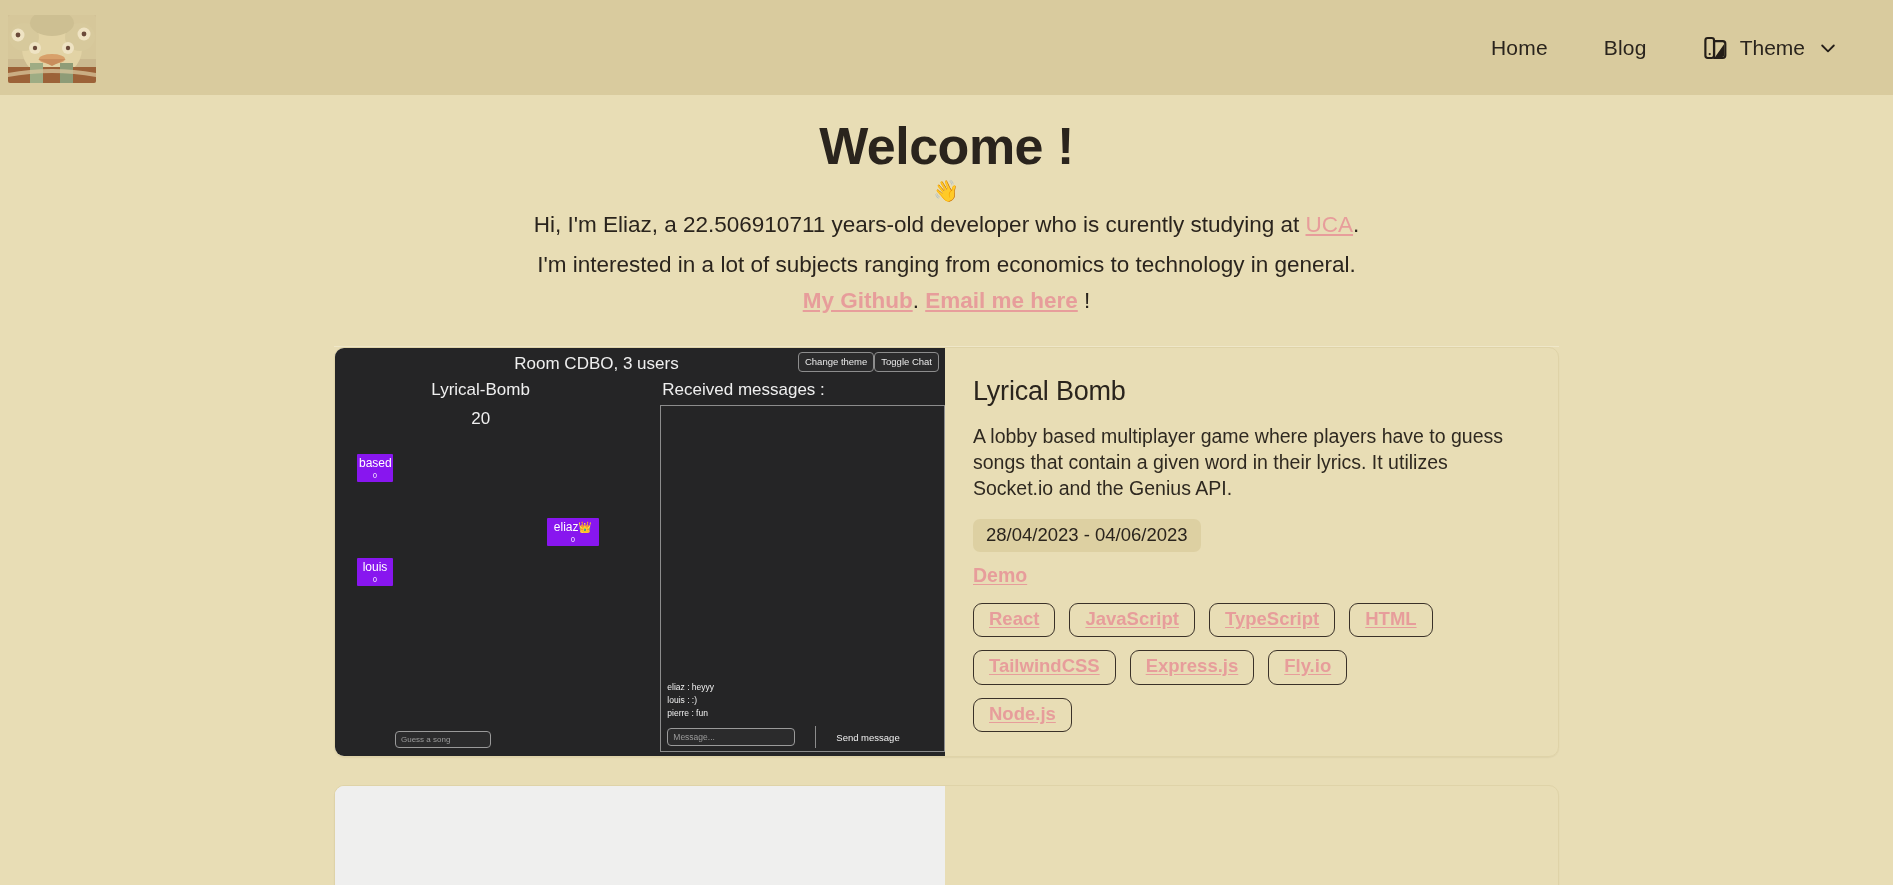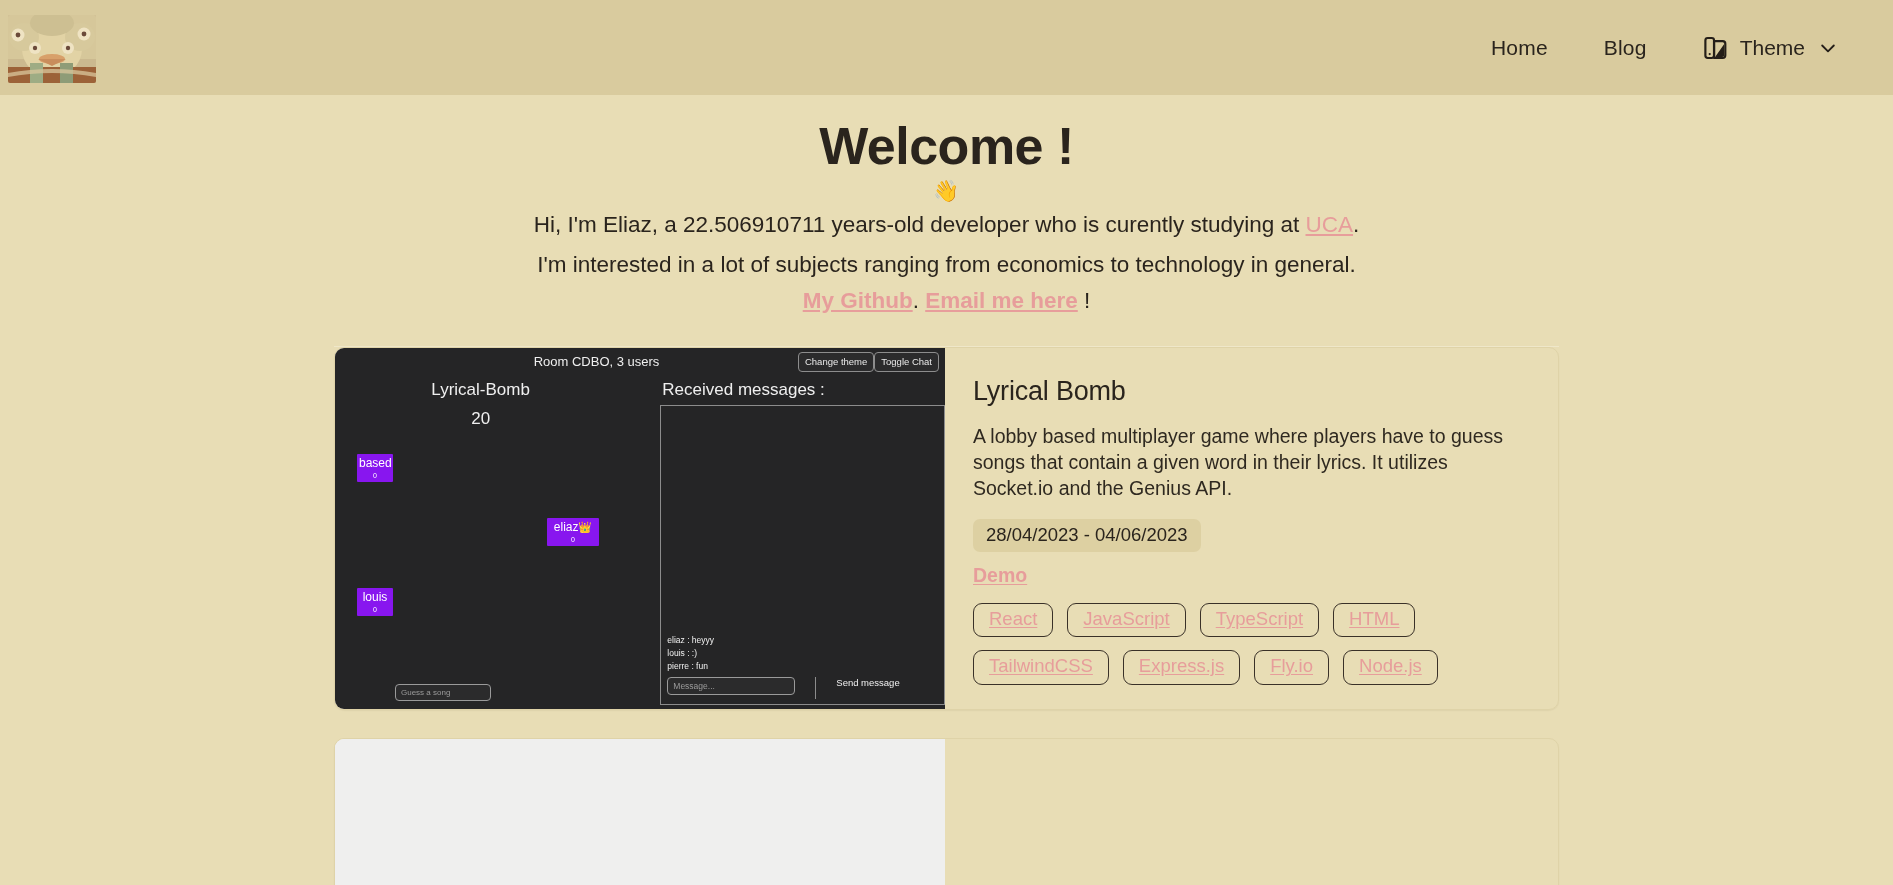--- a/index.html
+++ b/index.html
@@ -162,42 +162,42 @@
   }
   .tag {
     border: 1.5px solid #3a3128;
     border-radius: 9px;
     padding: 5px 15px 7px;
     font-size: 18.5px;
     line-height: 1.1;
   }
   .tag a {
     color: #e79d9b;
-    font-weight: 400;
+    font-weight: 700;
     text-decoration: underline;
     text-underline-offset: 2px;
   }
 
   
   .game {
     position: absolute;
     inset: 0;
     background: #252526;
     color: #fff;
     font-family: "Liberation Sans", sans-serif;
   }
   .game-topbar {
     position: relative;
     height: 30px;
   }
   .room-title {
     position: absolute;
     top: 6px; left: 0; right: 0;
     text-align: center;
-    font-size: 13px;
+    font-size: 17px;
     color: #efefef;
     padding-right: 87px;
   }
   .game-btns {
     position: absolute;
     top: 4px; right: 6px;
     display: flex;
   }
   .game-btn {
     border: 1px solid #8d8d8d;
@@ -282,21 +282,21 @@
     justify-content: flex-end;
   }
   .chat-msg { font-size: 8.5px; line-height: 13px; color: #f0f0f0; }
   .chat-bar {
     position: absolute;
     left: 2px; right: 0; bottom: 4px;
     height: 28px;
     border: 1px solid #8c8c8c;
     border-top: none;
     display: flex;
-    align-items: flex-start;
+    align-items: center;
     gap: 20px;
     padding: 0 6px;
   }
   .msg-input {
     width: 128px; height: 18px;
     border: 1px solid #9a9a9a;
     border-radius: 4px;
     background: #2b2b2c;
     color: #9b9b9b;
     font-size: 8.5px;
@@ -396,21 +396,21 @@
           <div class="game-left">
             <div class="lb-name">Lyrical-Bomb</div>
             <div class="lb-count">20</div>
 
 
             <div class="player" style="left:22px; top:76px;">
               <div class="pname">based</div>
               <div class="pscore">0</div>
             </div>
 
-            <div class="player" style="left:22px; top:210px;">
+            <div class="player" style="left:22px; top:180px;">
               <div class="pname">louis</div>
               <div class="pscore">0</div>
             </div>
 
             <div class="player wide" style="left:212px; top:140px;">
               <div class="pname">
                 <span>eliaz</span><span class="crown">👑</span>
               </div>
               <div class="pscore">0</div>
             </div>

